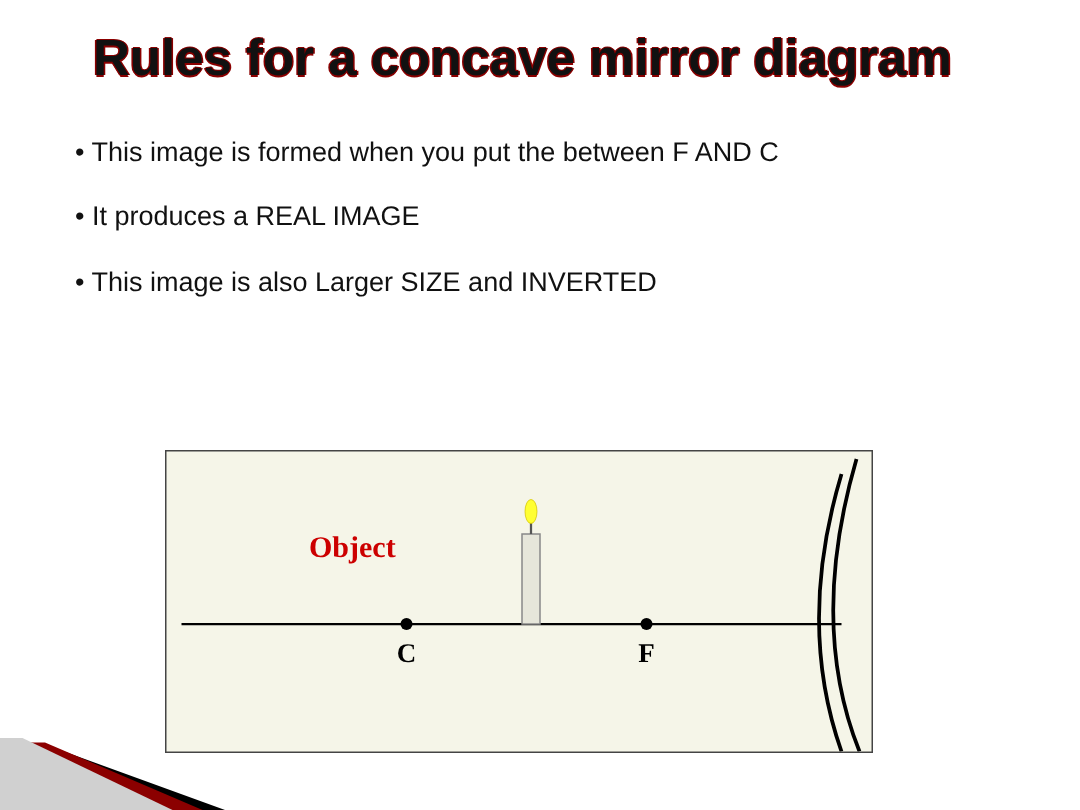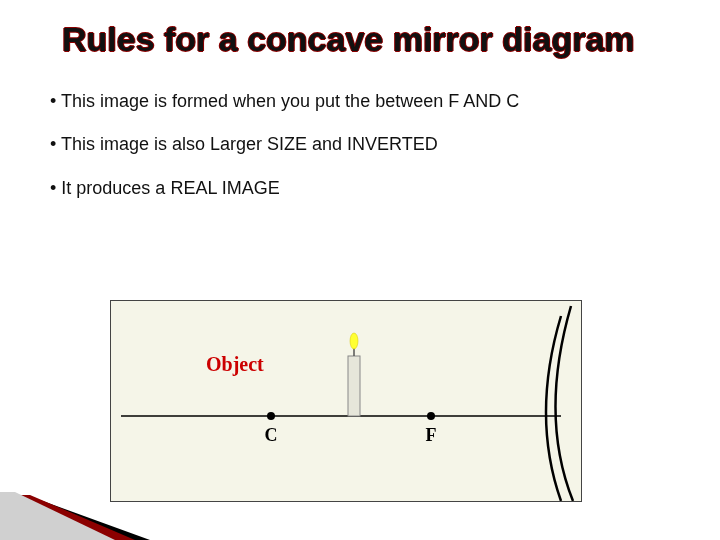--- a/index.html
+++ b/index.html
@@ -69,22 +69,22 @@
 </style>
 </head>
 <body>
 
 <div class="slide">
 
   <div class="title">Rules for a concave mirror diagram</div>
 
   <div class="bullets">
     <div class="bullet">This image is formed when you put the between F  AND C</div>
+    <div class="bullet"> It produces a REAL IMAGE</div>
     <div class="bullet">This image is also Larger SIZE and INVERTED</div>
-    <div class="bullet"> It produces a REAL IMAGE</div>
   </div>
 
   <div class="diagram-box">
     <svg viewBox="0 0 470 200">
 
       <line x1="10" y1="115" x2="450" y2="115" stroke="#000" stroke-width="1.5"></line>
 
       <path d="M 450 15 Q 420 115 450 200" stroke="#000" stroke-width="2.5" fill="none"></path>
       <path d="M 460 5 Q 428 115 462 200" stroke="#000" stroke-width="2.5" fill="none"></path>
 

